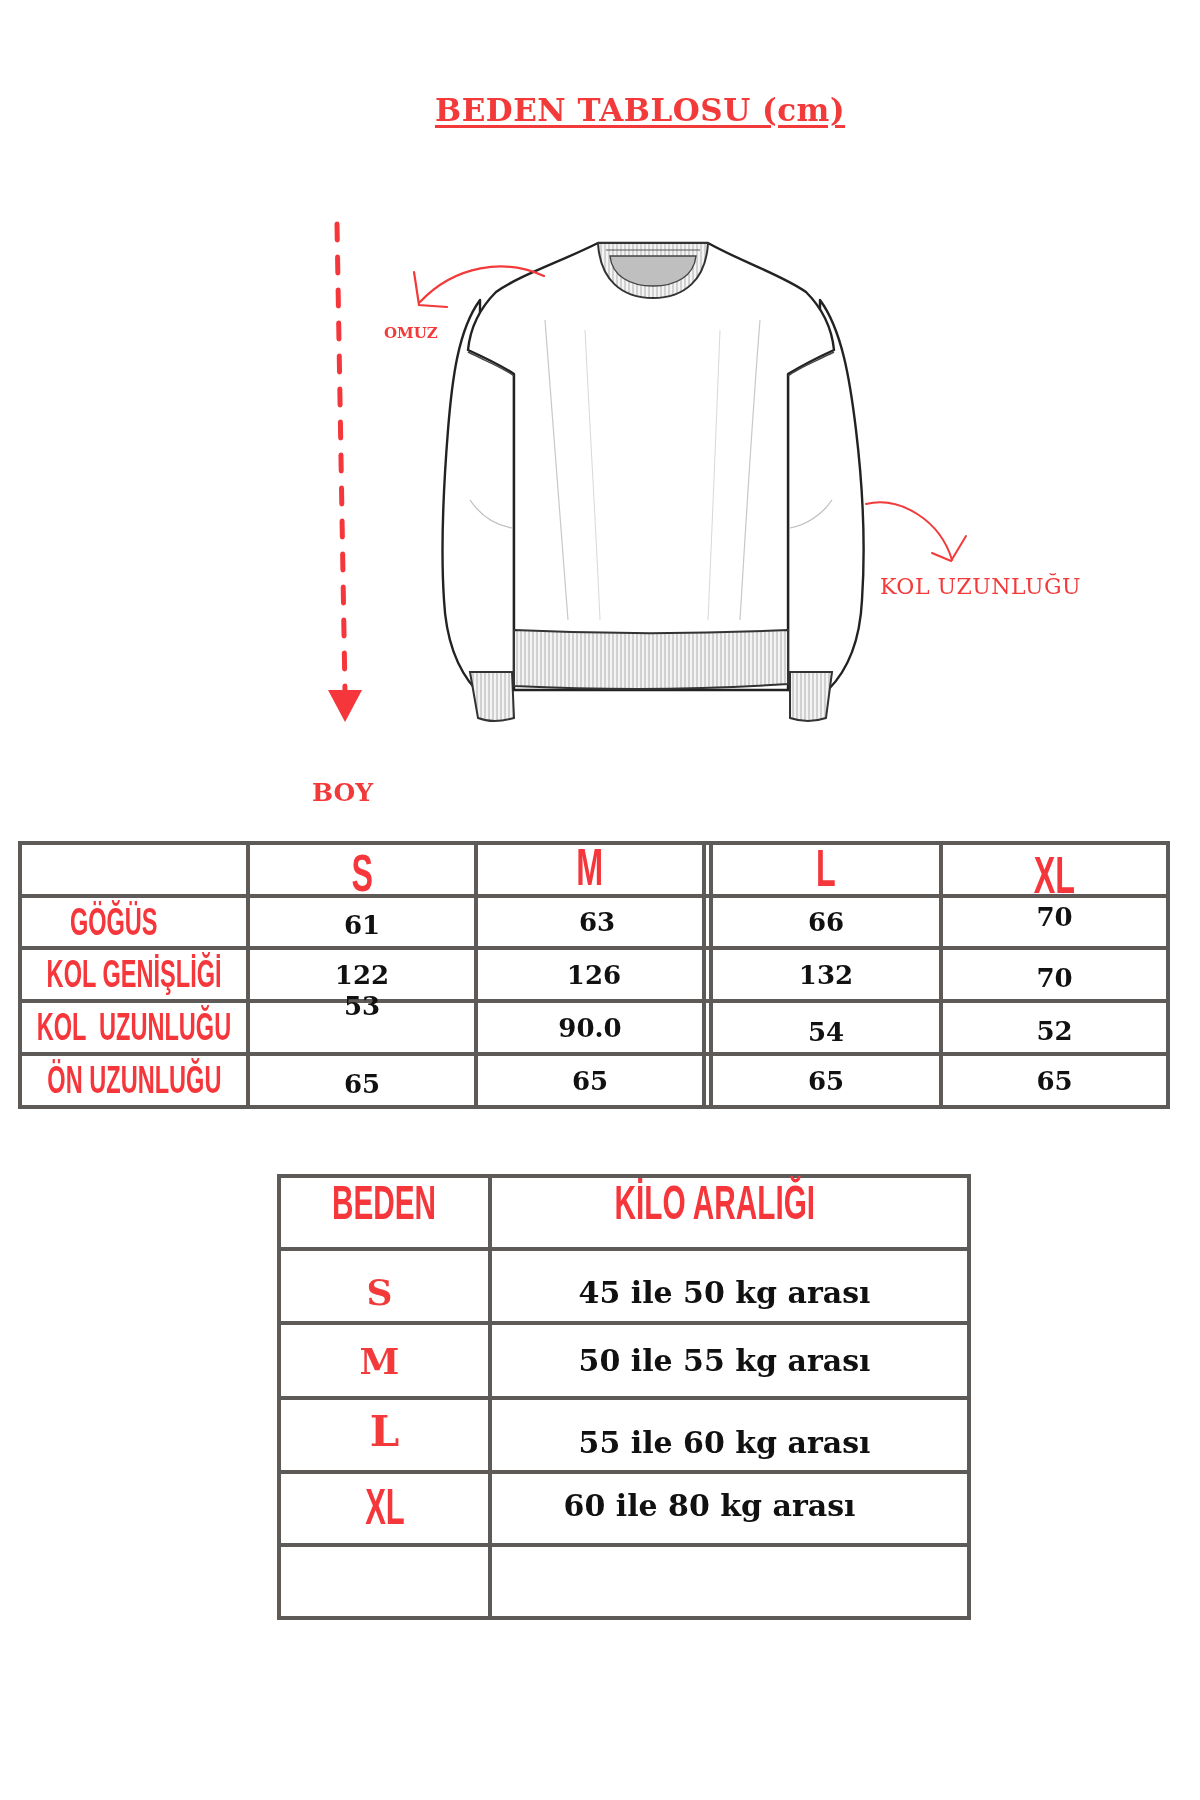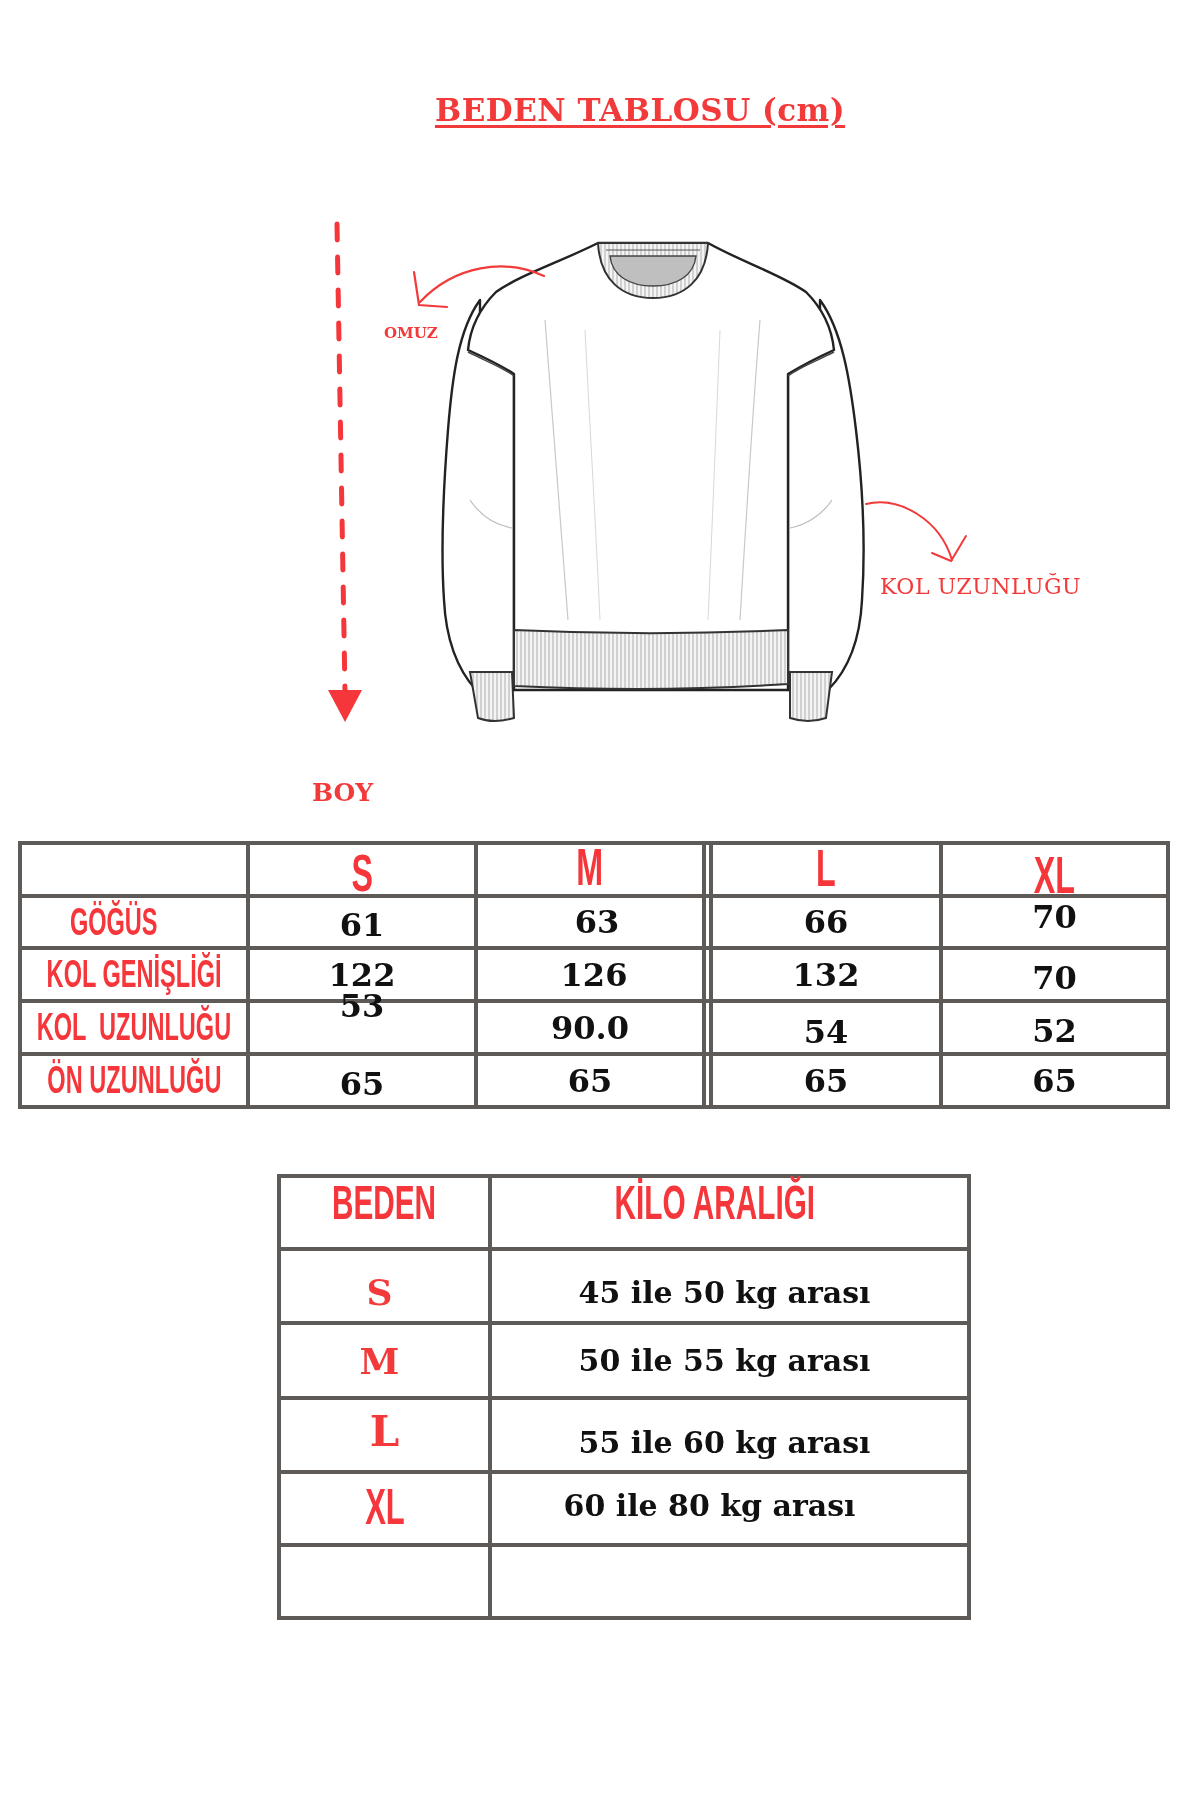--- a/index.html
+++ b/index.html
@@ -32,21 +32,21 @@
 
   
   .grid { position:absolute; }
   .hline, .vline { position:absolute; background:#5e5a58; }
   .cell {
     position:absolute; display:flex; align-items:center; justify-content:center;
     box-sizing:border-box; text-align:center;
   }
   .t1-label { font-size:38px; }
   .t1-size { font-size:52px; }
-  .t1-num { font-size:32px; }
+  .t1-num { font-size:26px; }
   .t2-head { font-size:48px; }
   .t2-size-serif { font-family:"DejaVu Serif", serif; font-weight:bold; color:#f23a3a; font-size:36px; }
   .t2-val { font-size:30px; }
 </style>
 </head>
 <body>
 
 <div class="abs title" style="width:1200px;padding-left:80px;box-sizing:border-box;">
   <span>BEDEN TABLOSU (cm)</span>
 </div>

